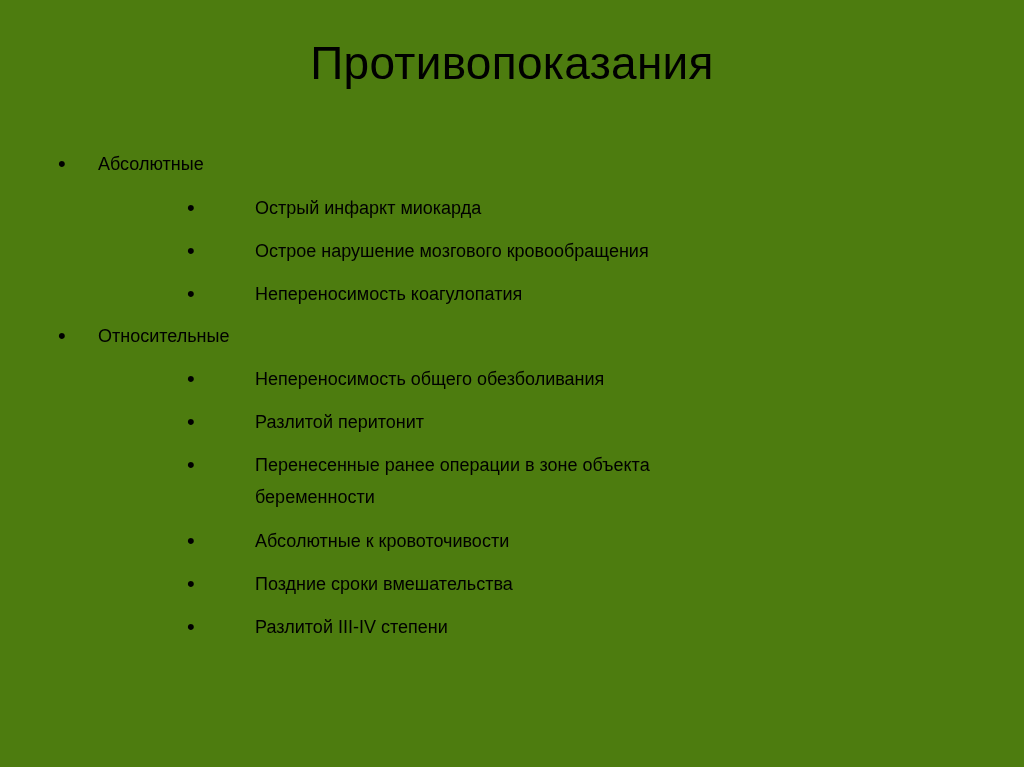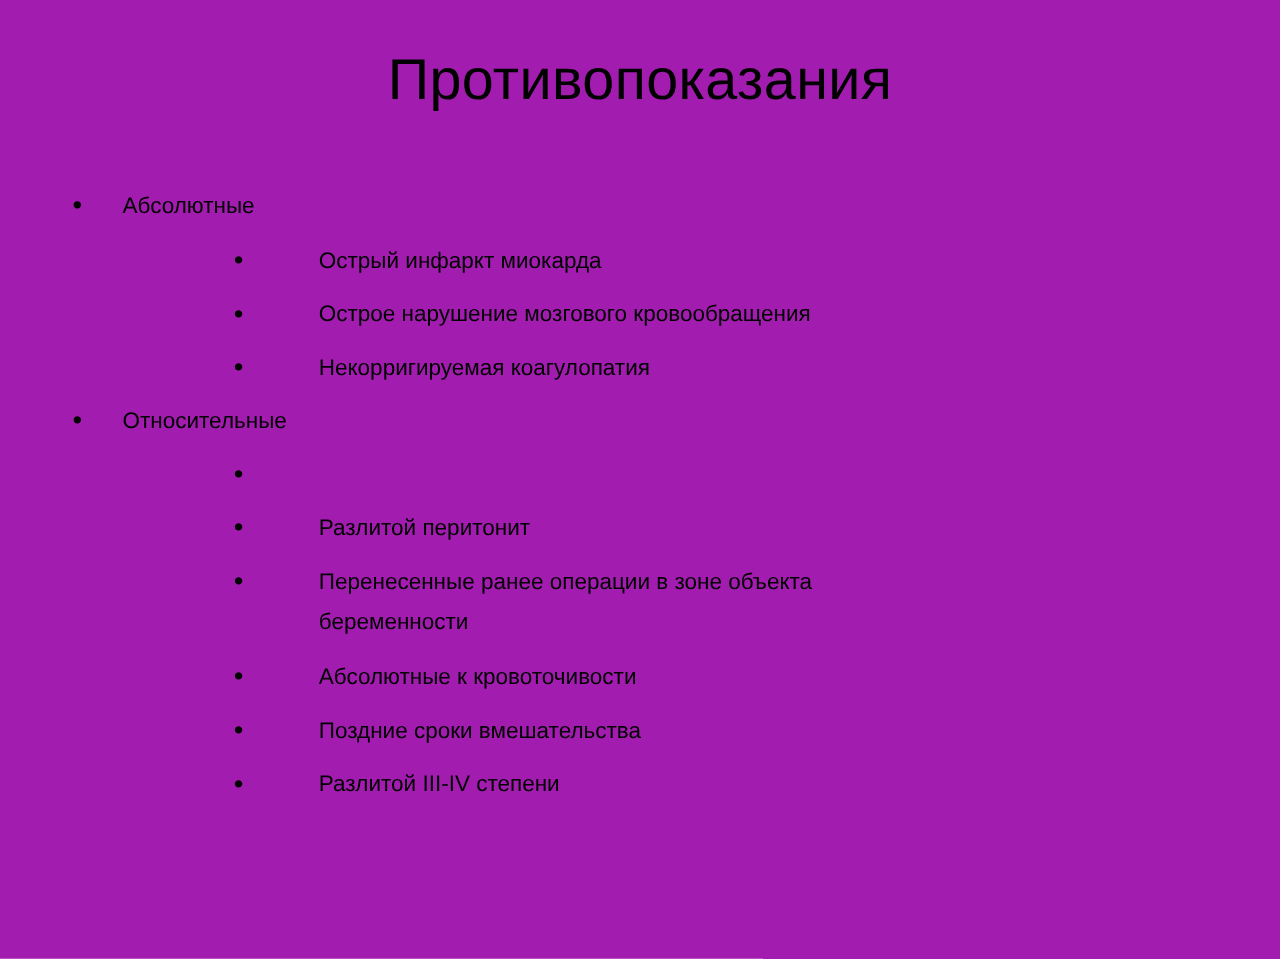--- a/index.html
+++ b/index.html
@@ -12,21 +12,21 @@
       height: 767px;
       position: relative;
       overflow: hidden;
       font-family: "Liberation Sans", "DejaVu Sans", sans-serif;
       color: #000000;
     }
     .slide {
       position: absolute;
       left: 0; top: 0;
       width: 1024px; height: 767px;
-      background: #a21caf;
+      background: #4d7c0f;
     }
     .title {
       position: absolute;
       left: 0;
       top: 28px;
       width: 1024px;
       text-align: center;
       font-size: 46px;
       line-height: 70px;
       font-weight: normal;
@@ -77,29 +77,30 @@
     <div class="row l2" style="top:192px;">
       <span class="bullet">•</span>
       <span class="text item">Острый инфаркт миокарда</span>
     </div>
     <div class="row l2" style="top:235px;">
       <span class="bullet">•</span>
       <span class="text item">Острое нарушение мозгового кровообращения</span>
     </div>
     <div class="row l2" style="top:278px;">
       <span class="bullet">•</span>
-      <span class="text item">Некорригируемая коагулопатия</span>
+      <span class="text item">Непереносимость коагулопатия</span>
     </div>
 
     <div class="row l1" style="top:320px;">
       <span class="bullet">•</span>
       <span class="text item">Относительные</span>
     </div>
     <div class="row l2" style="top:363px;">
       <span class="bullet">•</span>
+      <span class="text item">Непереносимость общего обезболивания</span>
     </div>
     <div class="row l2" style="top:406px;">
       <span class="bullet">•</span>
       <span class="text item">Разлитой перитонит</span>
     </div>
     <div class="row l2" style="top:449px;">
       <span class="bullet">•</span>
       <span class="text item">Перенесенные ранее операции в зоне объекта</span>
     </div>
     <div class="row l2" style="top:481px;">

